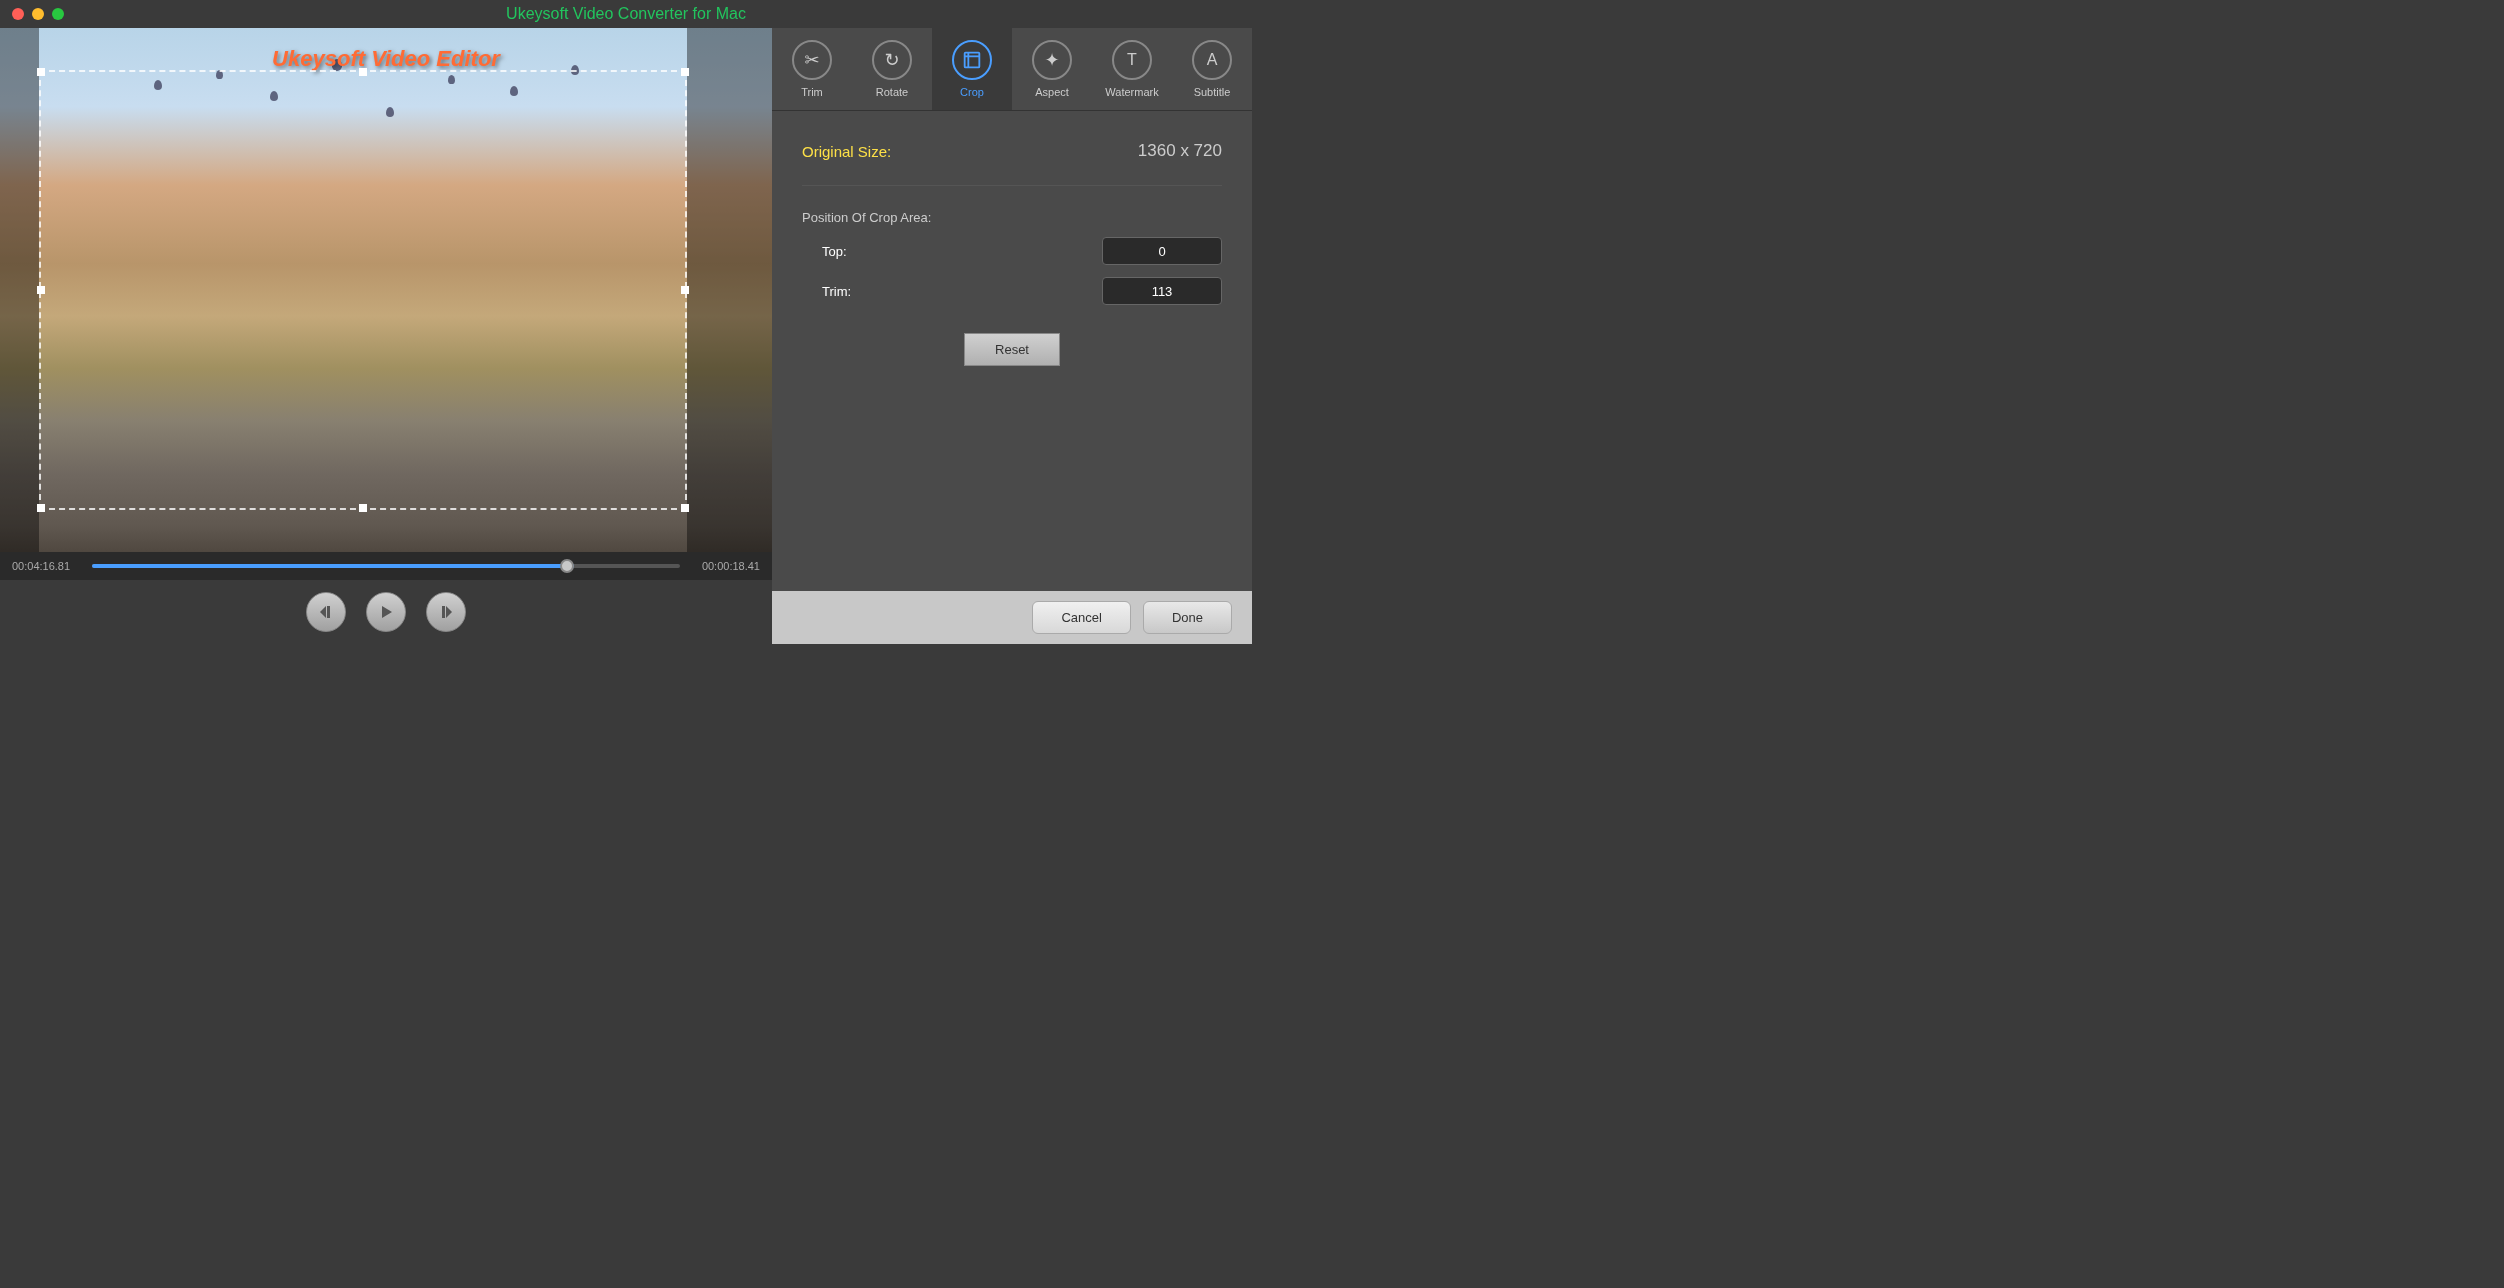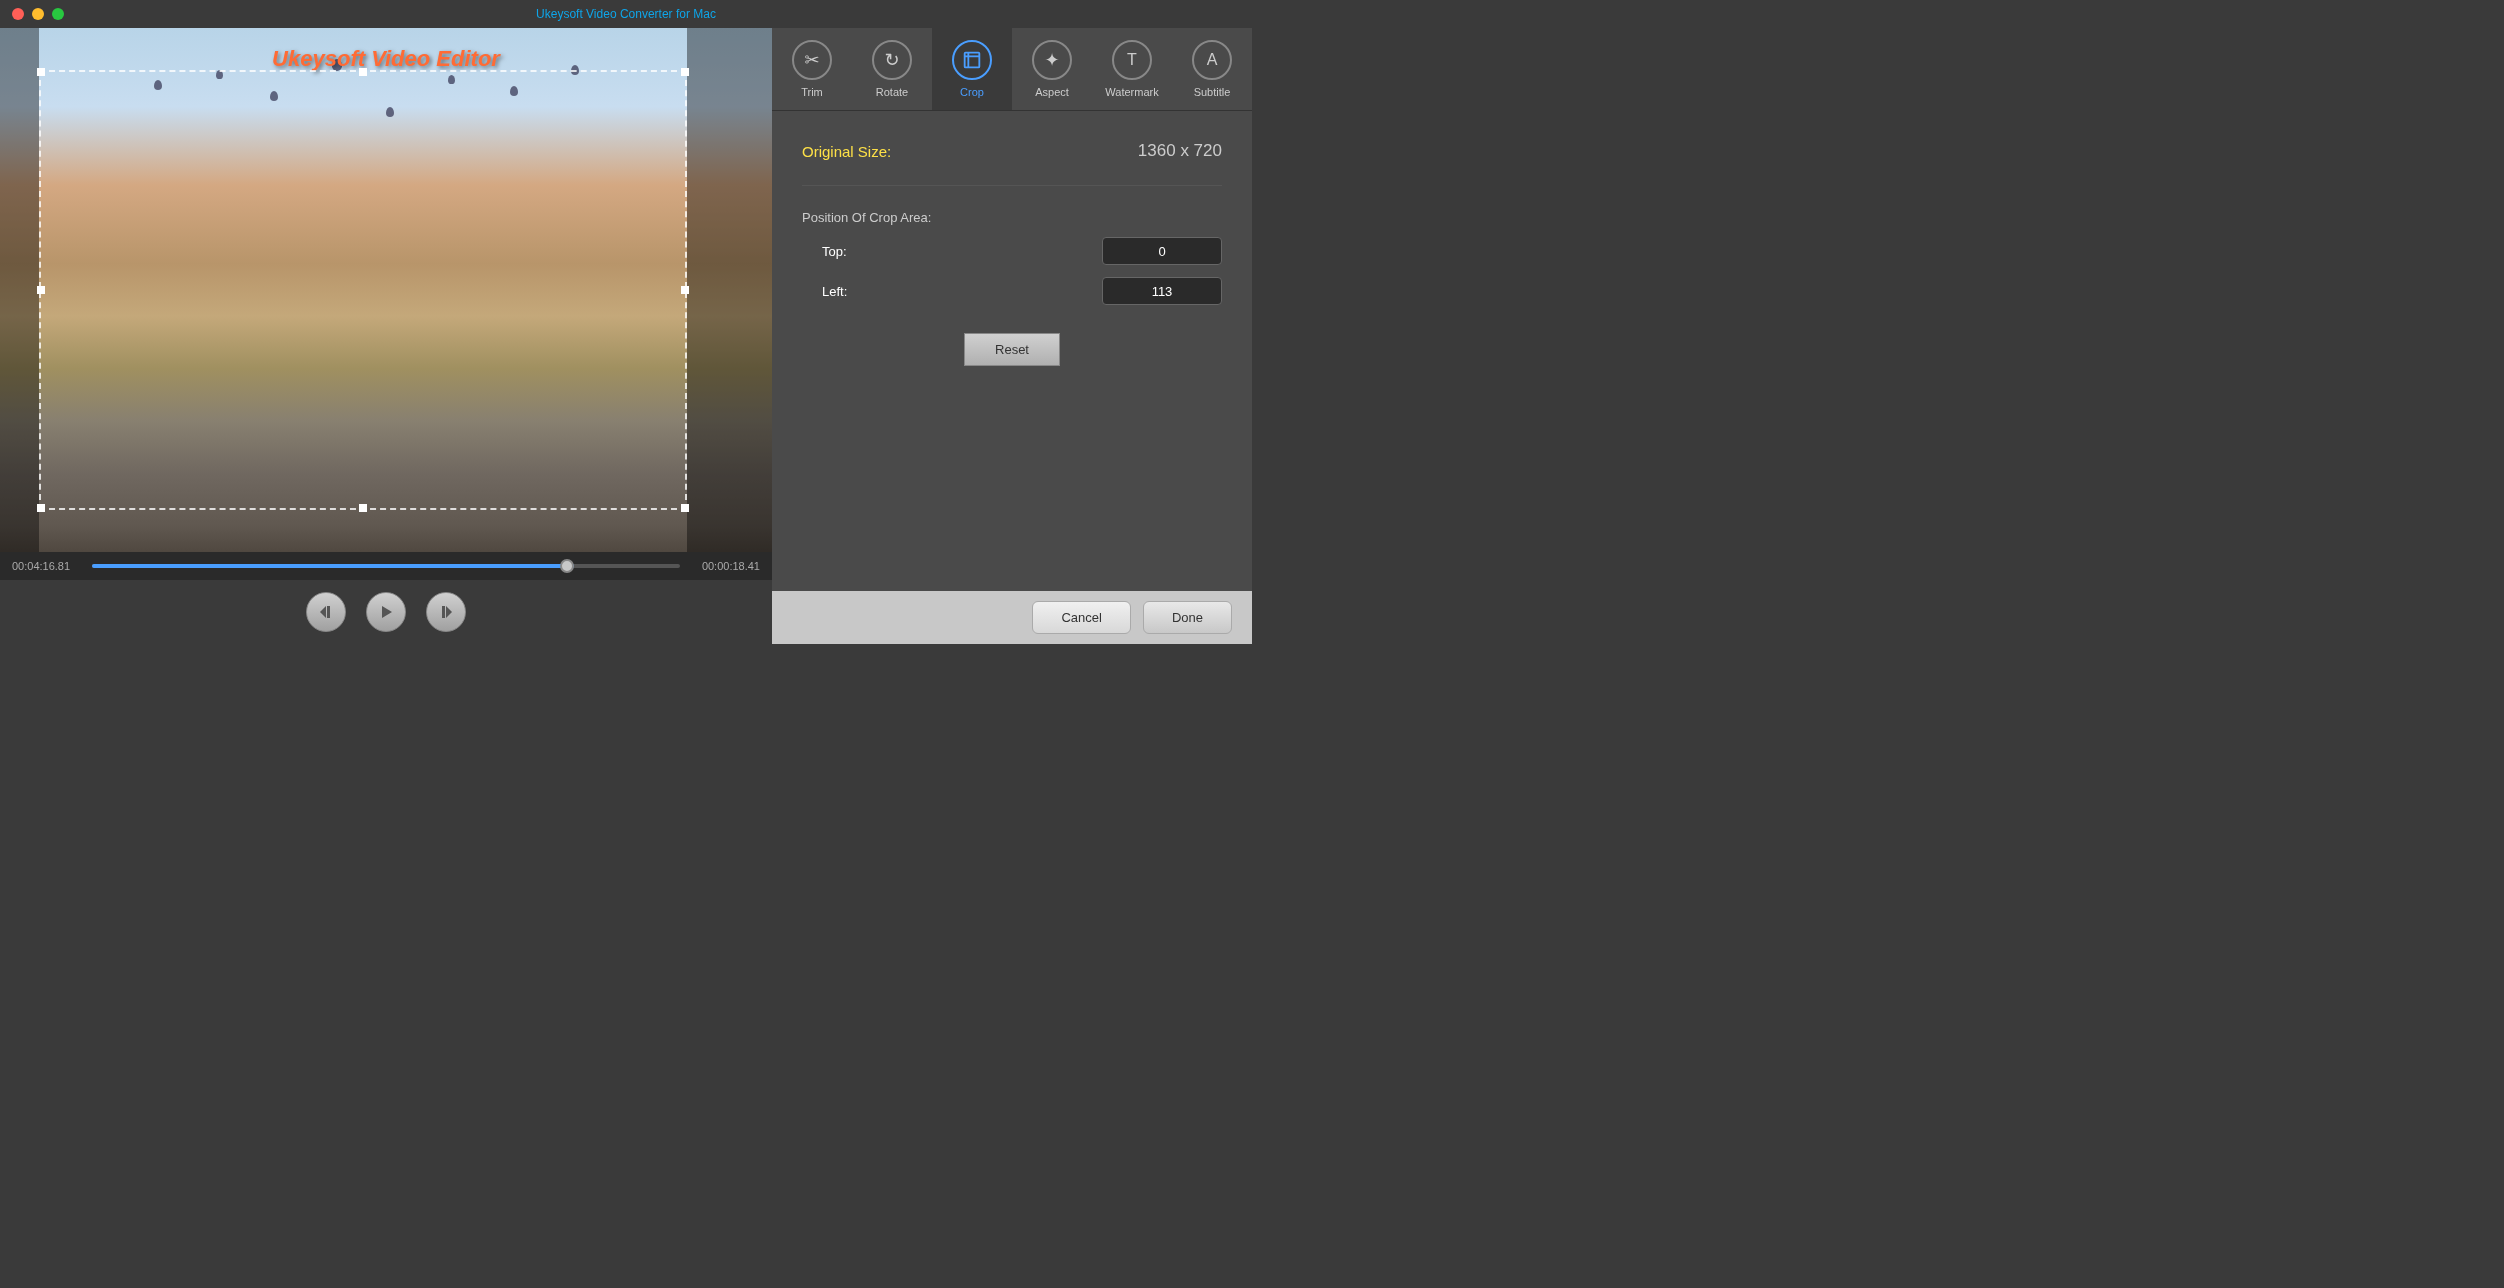--- a/index.html
+++ b/index.html
@@ -33,22 +33,22 @@
       width: 12px;
       height: 12px;
       border-radius: 50%;
       border: none;
       cursor: pointer;
     }
     .tb-close { background: #ff5f57; }
     .tb-min { background: #ffbd2e; }
     .tb-max { background: #28c840; }
     .title-text {
-      color: #0ea5e9;
-      font-size: 12px;
+      color: #22c55e;
+      font-size: 16px;
     }
     
     .main-content {
       display: flex;
       flex: 1;
       overflow: hidden;
     }
     
     .video-panel {
       flex: 1;
@@ -531,21 +531,21 @@
 
       <div class="section-divider"></div>
 
       <div class="position-section">
         <span class="position-header">Position Of Crop Area:</span>
         <div class="position-row">
           <span class="pos-label">Top:</span>
           <input type="text" class="pos-input" value="0" style="">
         </div>
         <div class="position-row">
-          <span class="pos-label">Left:</span>
+          <span class="pos-label">Trim:</span>
           <input type="text" class="pos-input" value="113" style="">
         </div>
       </div>
 
       <button class="reset-btn">Reset</button>
     </div>
 
     <div class="bottom-bar">
       <button class="bottom-btn cancel-btn">Cancel</button>
       <button class="bottom-btn done-btn">Done</button>

